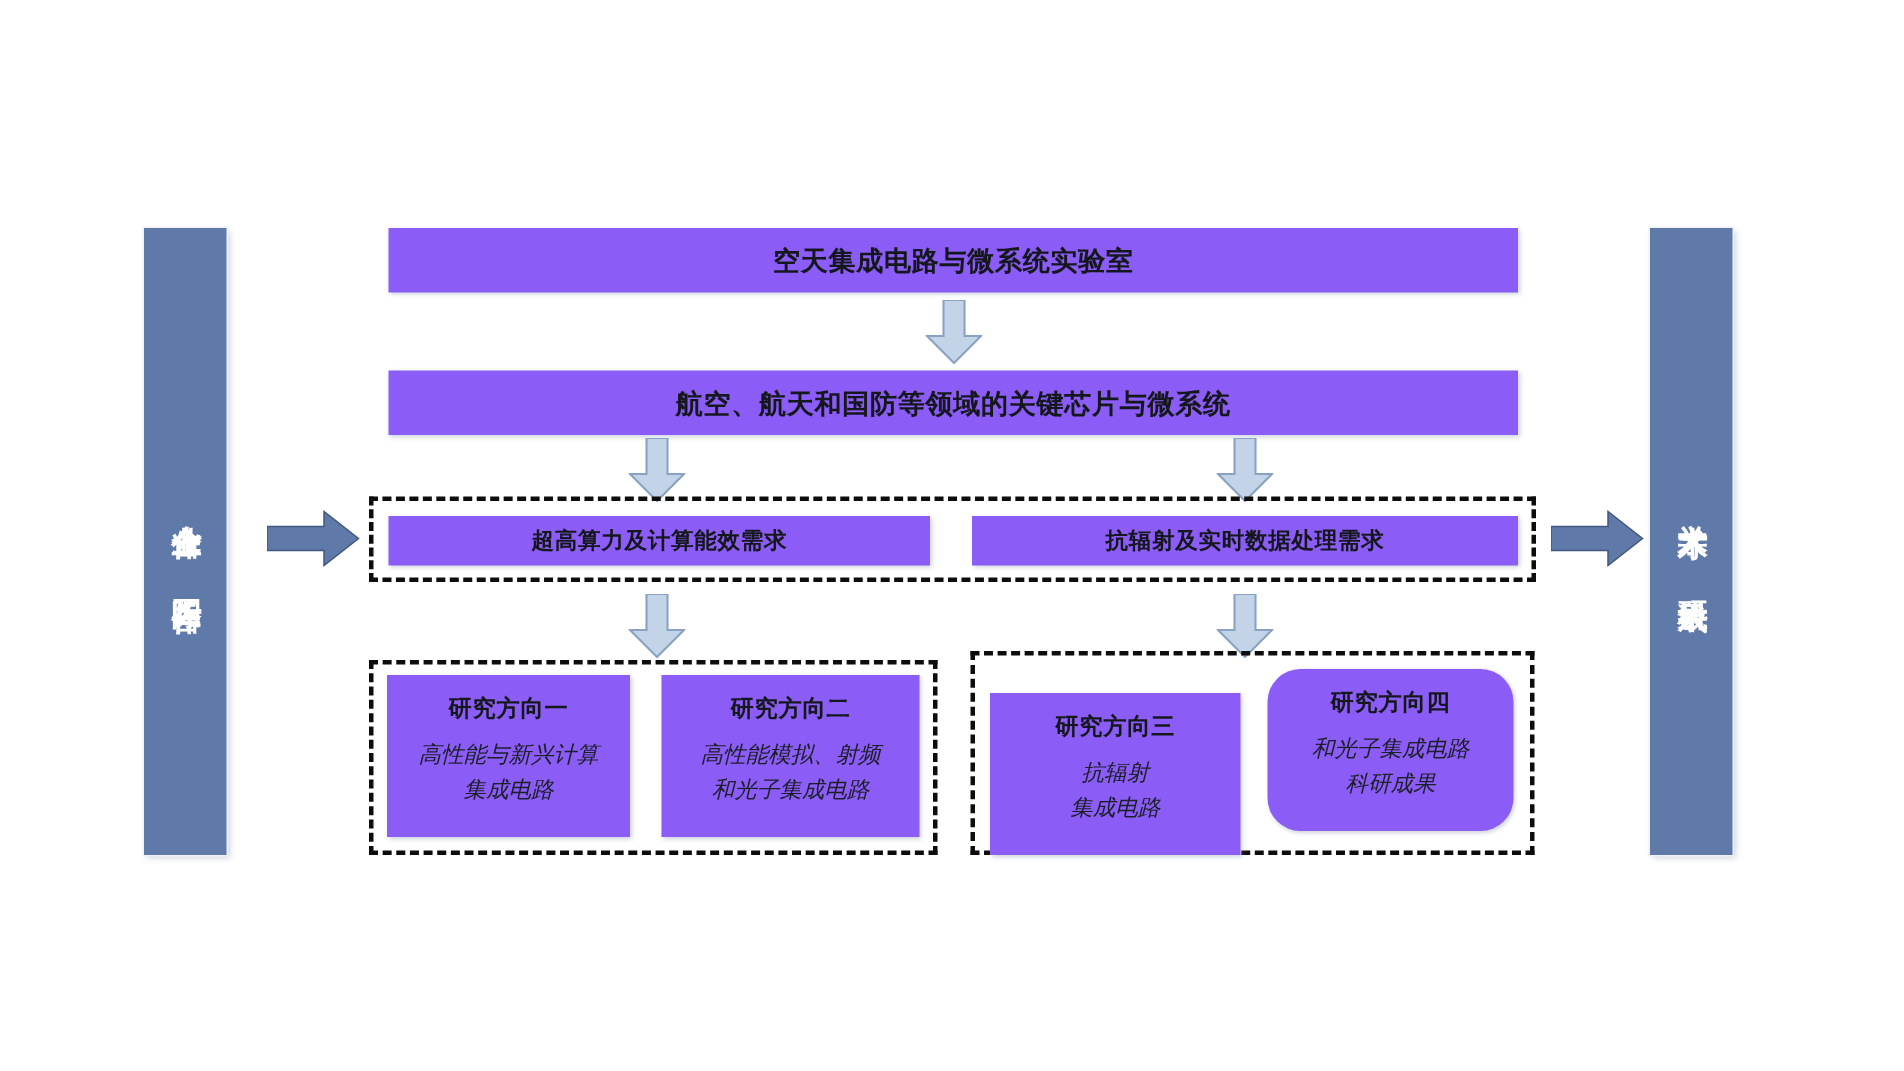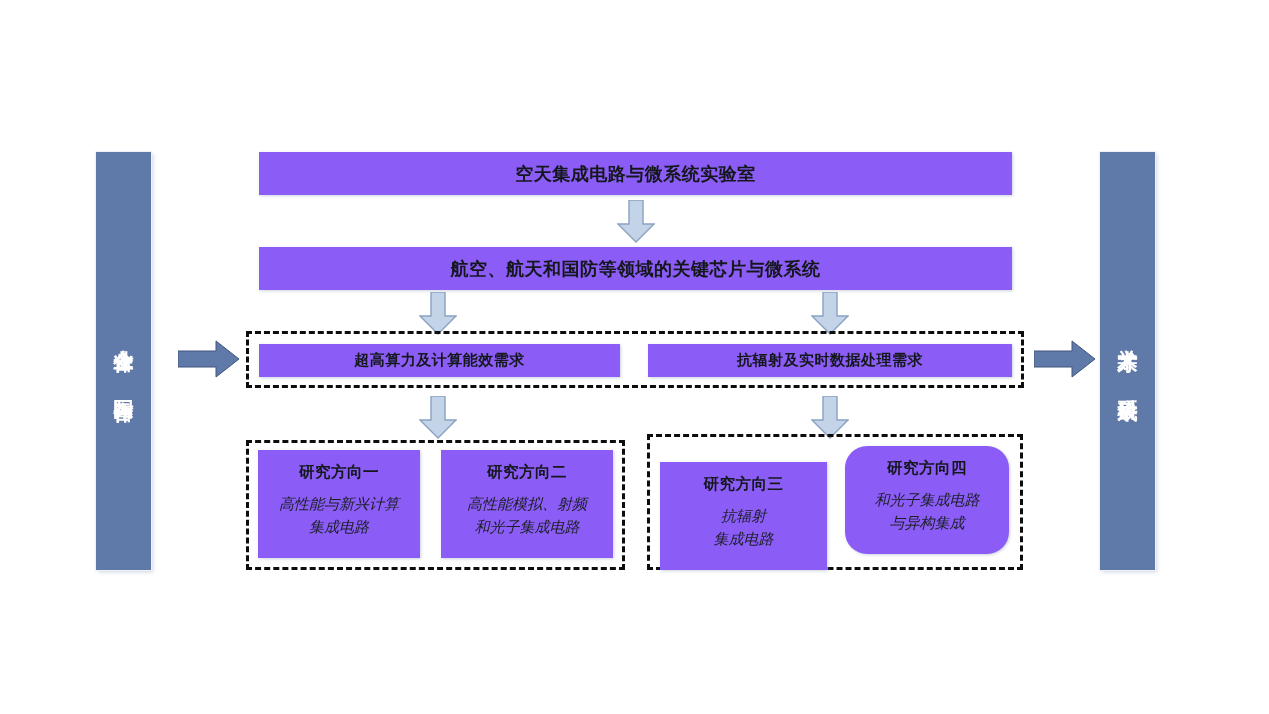--- a/index.html
+++ b/index.html
@@ -198,16 +198,16 @@
 
   <div class="lbox dir" style="left:660px; top:446px; width:167px; height:108px;margin-top:16px;">
     <span class="title">研究方向三</span>
     <span class="line">抗辐射</span>
     <span class="line">集成电路</span>
   </div>
 
   <div class="lbox dir" style="left:845px; top:446px; width:164px; height:108px;border-radius:22px;">
     <span class="title">研究方向四</span>
     <span class="line">和光子集成电路</span>
-    <span class="line">与异构集成</span>
+    <span class="line">科研成果</span>
   </div>
 
 </div>
 
 </body></html>

